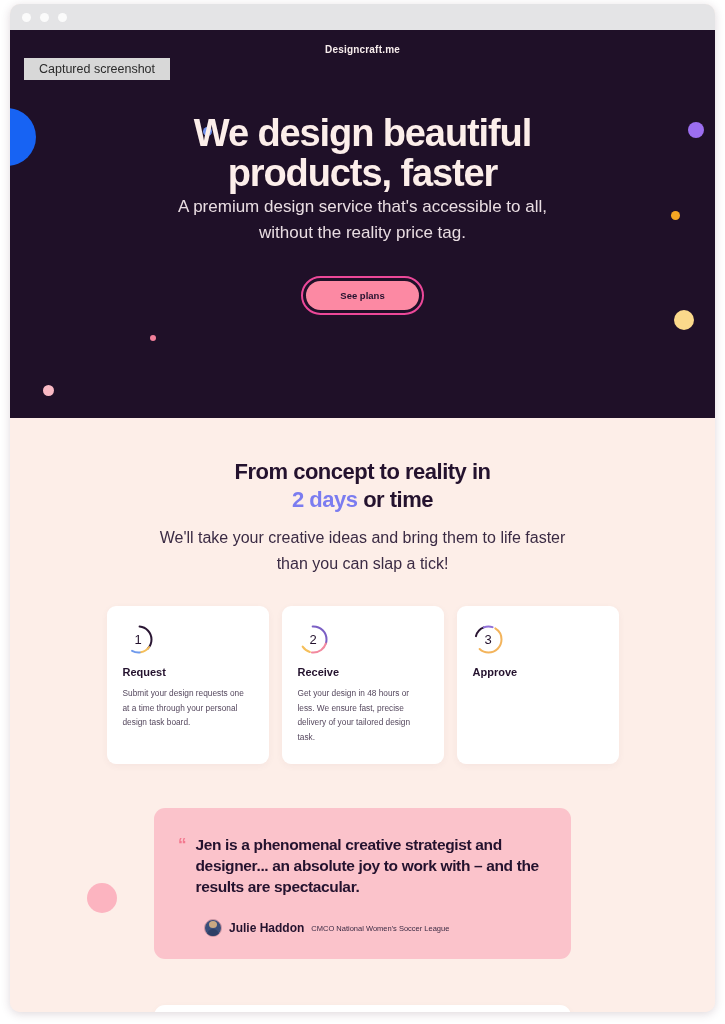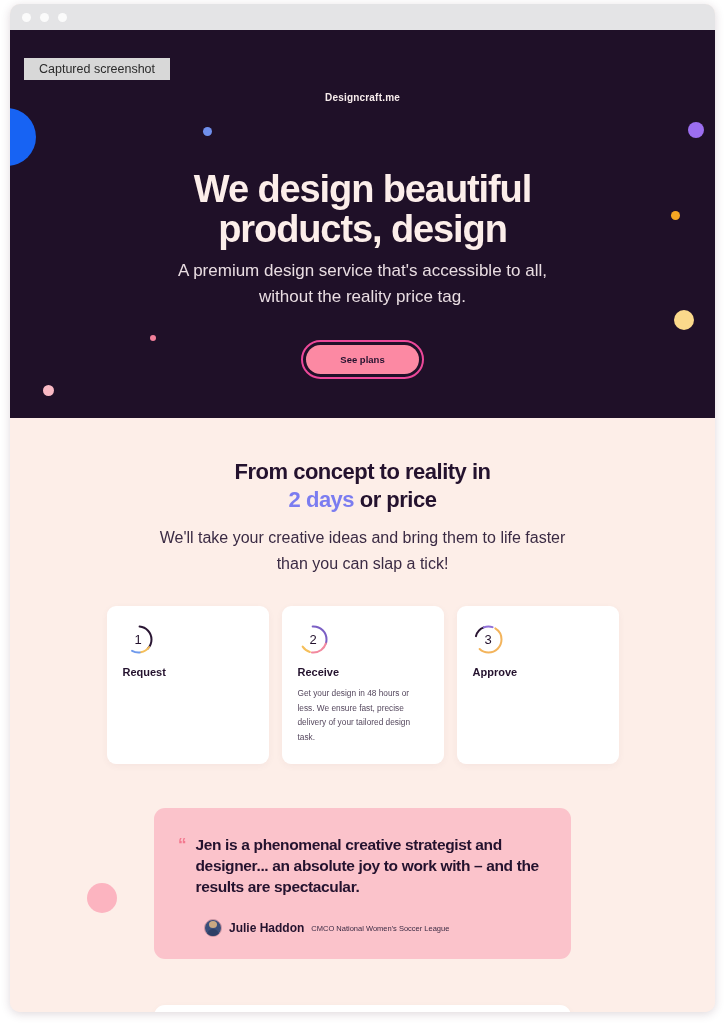--- a/index.html
+++ b/index.html
@@ -50,35 +50,34 @@
     background: #1f1028;
     overflow: hidden;
   }
   .site-title {
     text-align: center;
     color: #f7ecec;
     font-size: 10px;
     font-weight: bold;
     letter-spacing: 0.2px;
     padding-top: 14px;
-    margin-top: 48px;
   }
   .hero-inner {
     position: relative;
     z-index: 3;
     text-align: center;
     padding-top: 58px;
   }
   .hero-h1 {
     color: #fceeea;
     font-size: 38px;
     line-height: 1.06;
     font-weight: bold;
     letter-spacing: -1.1px;
-    margin: 8px auto;
+    margin: 0 auto;
     max-width: 430px;
   }
   .hero-sub {
     color: #e9dde2;
     font-size: 17px;
     line-height: 1.55;
   }
   .cta-ring {
     display: inline-block;
     margin-top: 30px;
@@ -308,59 +307,60 @@
       <span class="blob blob-orange"></span>
       <span class="blob blob-yellow"></span>
       <span class="blob blob-pink-tiny"></span>
       <span class="blob blob-pink-sm"></span>
 
       <div class="site-title">Designcraft.me</div>
 
       <div class="hero-inner">
         <h1 class="hero-h1">
           <span>We design beautiful</span><br>
-          <span>products, design</span>
+          <span>products, faster</span>
         </h1>
         <div class="hero-sub">
           <span>A premium design service that's accessible to all,</span><br>
           <span>without the reality price tag.</span>
         </div>
         <div class="cta-ring">
           <button class="cta">See plans</button>
         </div>
       </div>
     </div>
 
     <div class="light">
 
       <span class="blob-pink-lg"></span>
 
       <div class="sec-head">
         <h2 class="sec-h2">
           <span>From concept to reality in</span><br>
-          <span class="accent">2 days</span><span> or price</span>
+          <span class="accent">2 days</span><span> or time</span>
         </h2>
         <div class="sec-sub">
           <span>We'll take your creative ideas and bring them to life faster</span><br>
           <span>than you can slap a tick!</span>
         </div>
       </div>
 
       <div class="steps">
 
         <div class="card">
           <div class="ring">
             <svg width="31" height="31" viewBox="0 0 31 31">
               <circle cx="15.5" cy="15.5" r="13" fill="none" stroke="#2a1633" stroke-width="2" stroke-dasharray="30 52" stroke-dashoffset="20" stroke-linecap="round"></circle>
               <circle cx="15.5" cy="15.5" r="13" fill="none" stroke="#f5bf5a" stroke-width="2" stroke-dasharray="10 72" stroke-dashoffset="-8" stroke-linecap="round"></circle>
               <circle cx="15.5" cy="15.5" r="13" fill="none" stroke="#6f9aec" stroke-width="2" stroke-dasharray="8 74" stroke-dashoffset="-19" stroke-linecap="round"></circle>
             </svg>
             <span class="num">1</span>
           </div>
           <p class="card-title">Request</p>
+          <p class="card-body">Submit your design requests one at a time through your personal design task board.</p>
         </div>
 
         <div class="card">
           <div class="ring">
             <svg width="31" height="31" viewBox="0 0 31 31">
               <circle cx="15.5" cy="15.5" r="13" fill="none" stroke="#7b5fc4" stroke-width="2" stroke-dasharray="26 56" stroke-dashoffset="22" stroke-linecap="round"></circle>
               <circle cx="15.5" cy="15.5" r="13" fill="none" stroke="#f2899f" stroke-width="2" stroke-dasharray="18 64" stroke-dashoffset="-4" stroke-linecap="round"></circle>
               <circle cx="15.5" cy="15.5" r="13" fill="none" stroke="#f5bf5a" stroke-width="2" stroke-dasharray="9 73" stroke-dashoffset="-24" stroke-linecap="round"></circle>
             </svg>
             <span class="num">2</span>

